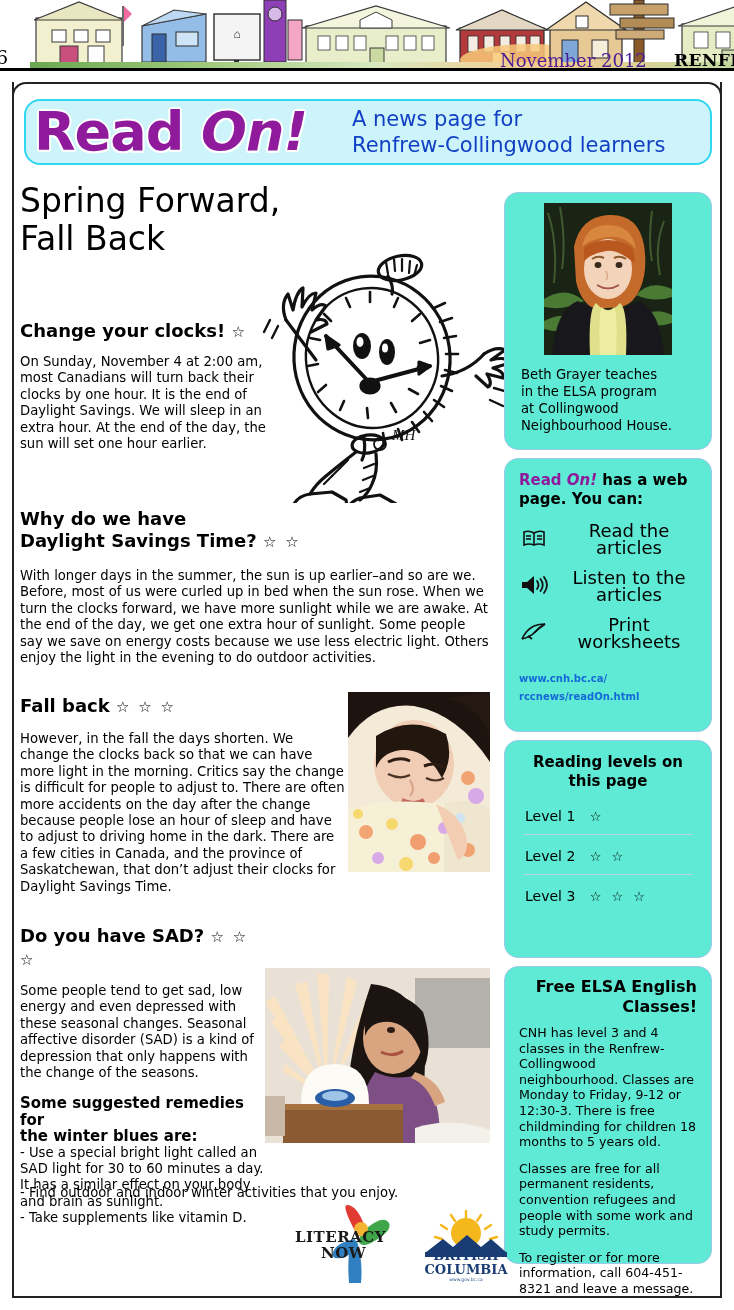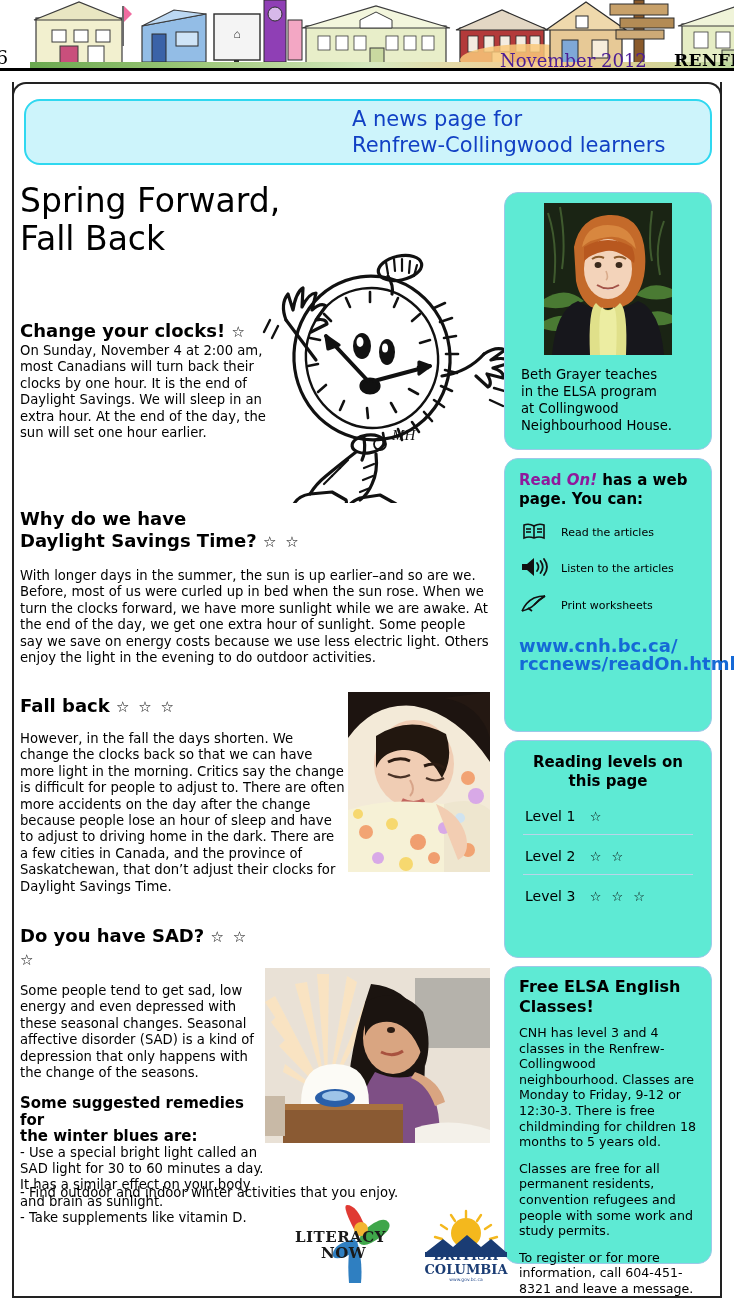--- a/index.html
+++ b/index.html
@@ -48,21 +48,21 @@
     color:#1140c4;font-size:21px;line-height:26px;font-weight:normal;}
 
   
   .col-main{position:absolute;left:20px;top:182px;width:470px;}
   .headline{font-size:33px;line-height:38px;font-weight:normal;color:#000;margin:0 0 0 0;}
   .sec-h{font-size:18px;font-weight:bold;line-height:22px;margin:0;}
   .star{font-size:15px;font-weight:normal;letter-spacing:2px;}
   .body-t{font-size:13.2px;line-height:16.4px;margin:0;}
 
   .blk-clocks{position:absolute;left:20px;top:320px;width:250px;}
-  .blk-clocks .body-t{}
+  .blk-clocks .body-t{margin-top:11px;}
   .blk-why{position:absolute;left:20px;top:508px;width:470px;}
   .blk-why .body-t{margin-top:15px;}
   .blk-fall{position:absolute;left:20px;top:695px;width:325px;}
   .blk-fall .body-t{margin-top:13px;}
   .blk-sad{position:absolute;left:20px;top:925px;width:250px;}
   .blk-sad .body-t{margin-top:12px;}
   .blk-sad .sub-b{font-size:15px;font-weight:bold;line-height:16.4px;margin:14px 0 0 0;}
   .blk-sad .list-t{font-size:13.2px;line-height:16.4px;margin:0;}
   .wide-line{position:absolute;left:20px;top:1185px;width:470px;font-size:13.2px;line-height:16.4px;}
 
@@ -81,29 +81,29 @@
   .sb-elsa{top:966px;height:298px;padding:10px 14px;}
 
   .teacher-photo{width:128px;height:152px;margin:0 auto;overflow:hidden;}
   .teacher-cap{font-size:13.2px;line-height:17px;margin-top:11px;padding-left:6px;}
 
   .web-h{font-size:15px;font-weight:bold;line-height:19px;margin:0 0 4px 0;}
   .web-h .ro{color:#8f1a9c;}
   .web-h .ro i{font-style:italic;}
   .web-row{display:flex;align-items:center;gap:12px;margin-top:13px;}
   .web-ico{width:30px;flex:0 0 30px;text-align:center;font-size:20px;line-height:20px;}
-  .web-lbl{font-size:11px;line-height:17px;}
-  .web-url{margin-top:20px;font-size:18px;font-weight:bold;color:#1569d6;line-height:18px;}
+  .web-lbl{font-size:18px;line-height:17px;text-align:center;}
+  .web-url{margin-top:20px;font-size:10px;font-weight:bold;color:#1569d6;line-height:18px;}
 
   .lvl-h{font-size:15px;font-weight:bold;text-align:center;line-height:19px;margin:0 0 4px 0;}
   .lvl-row{font-size:14px;padding:13px 0 10px 6px;}
   .lvl-row .st{letter-spacing:3px;margin-left:10px;font-size:13px;}
   .lvl-div{height:1px;background:#b9d4e8;margin:0 4px;}
 
-  .elsa-h{font-size:16px;font-weight:bold;text-align:left;line-height:20px;margin:0 0 8px 0;}
+  .elsa-h{font-size:16px;font-weight:bold;text-align:right;line-height:20px;margin:0 0 8px 0;}
   .elsa-p{font-size:12.6px;line-height:15.6px;margin:8px 0 11px 0;}
 
   
   .logos{position:absolute;left:295px;top:1205px;width:215px;height:78px;}
   .lit-now{position:absolute;left:0;top:24px;font-family:"DejaVu Serif","Liberation Serif",serif;
     font-weight:bold;font-size:15px;line-height:16px;color:#1a1a1a;letter-spacing:.5px;}
   .bc-logo{position:absolute;left:128px;top:4px;width:86px;height:72px;}
   .bc-text{position:absolute;left:128px;top:44px;width:86px;text-align:center;
     font-family:"DejaVu Serif","Liberation Serif",serif;font-weight:bold;
     font-size:13px;line-height:14px;color:#1a3c74;}
@@ -211,20 +211,21 @@
     <div class="pub-name">RENFR</div>
     <div class="masthead-rule"></div>
   </div>
 
   <div class="frame"></div>
   <div class="frame-top-left"></div>
   <div class="frame-top-right"></div>
   <div class="notch-line" style="left:58px;width:618px;"></div>
 
   <div class="banner"></div>
+  <div class="banner-title"><span>Read </span><span class="on">On!</span></div>
   <div class="banner-sub">
     <div>A news page for</div>
     <div>Renfrew-Collingwood learners</div>
   </div>
 
   <div class="col-main">
     <h1 class="headline">
       <span>Spring Forward,</span><br>
       <span>Fall Back</span>
     </h1>

